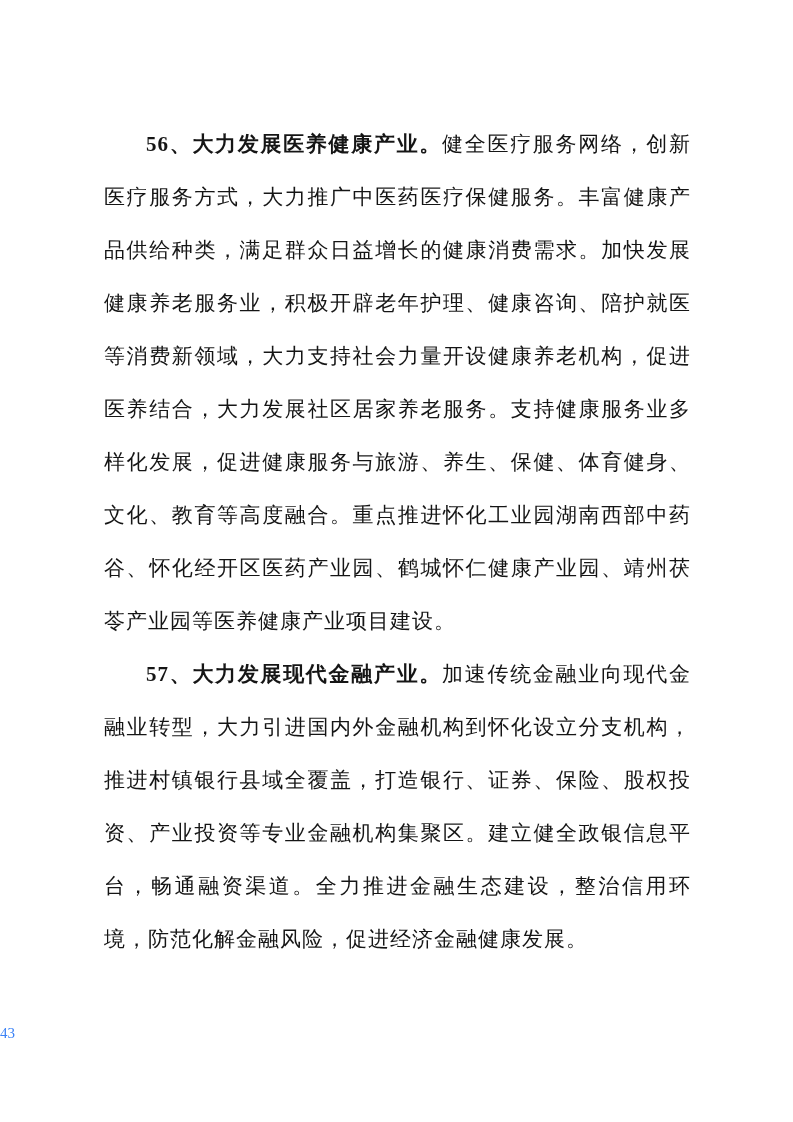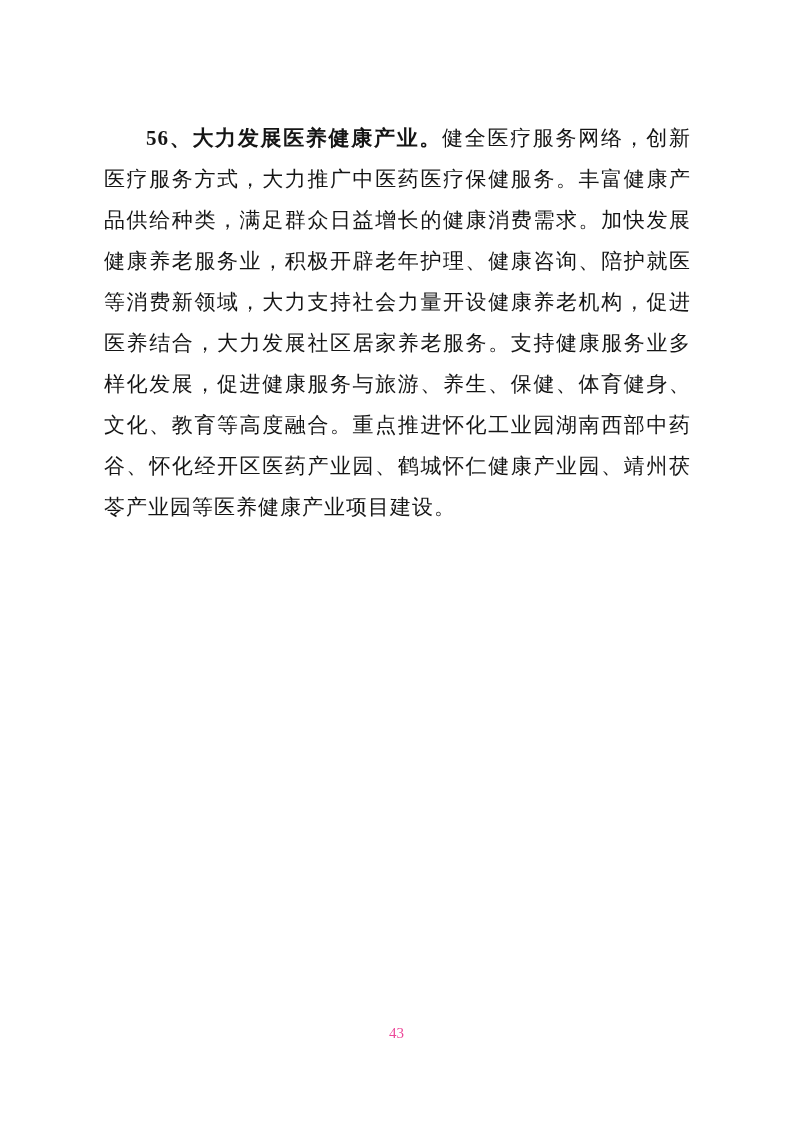--- a/index.html
+++ b/index.html
@@ -21,42 +21,42 @@
     left: 104px;
     top: 118px;
     width: 587px;
   }
   p.para {
     margin: 0;
     padding: 0;
     text-indent: 2em;
     text-align: justify;
     font-size: 21px;
-    line-height: 41px;
+    line-height: 53px;
     letter-spacing: 1px;
     word-break: break-all;
   }
   p.para .lead {
     font-weight: 700;
   }
   .pagenum {
     position: absolute;
     top: 1022px;
     left: 0;
     width: 100%;
-    text-align: center;
     font-size: 15px;
     line-height: 22px;
-    color: #ec4899;
+    color: #3b82f6;
   }
 </style>
 </head>
 <body>
 
 <div class="page">
   <div class="textblock">
     <p class="para"><span class="lead">56、大力发展医养健康产业。</span><span class="body-text">健全医疗服务网络，创新医疗服务方式，大力推广中医药医疗保健服务。丰富健康产品供给种类，满足群众日益增长的健康消费需求。加快发展健康养老服务业，积极开辟老年护理、健康咨询、陪护就医等消费新领域，大力支持社会力量开设健康养老机构，促进医养结合，大力发展社区居家养老服务。支持健康服务业多样化发展，促进健康服务与旅游、养生、保健、体育健身、文化、教育等高度融合。重点推进怀化工业园湖南西部中药谷、怀化经开区医药产业园、鹤城怀仁健康产业园、靖州茯苓产业园等医养健康产业项目建设。</span></p>
 
+    <p class="para"><span class="lead">57、大力发展现代金融产业。</span><span class="body-text">加速传统金融业向现代金融业转型，大力引进国内外金融机构到怀化设立分支机构，推进村镇银行县域全覆盖，打造银行、证券、保险、股权投资、产业投资等专业金融机构集聚区。建立健全政银信息平台，畅通融资渠道。全力推进金融生态建设，整治信用环境，防范化解金融风险，促进经济金融健康发展。</span></p>
 
   </div>
 
   <div class="pagenum">43</div>
 </div>
 
 </body></html>

